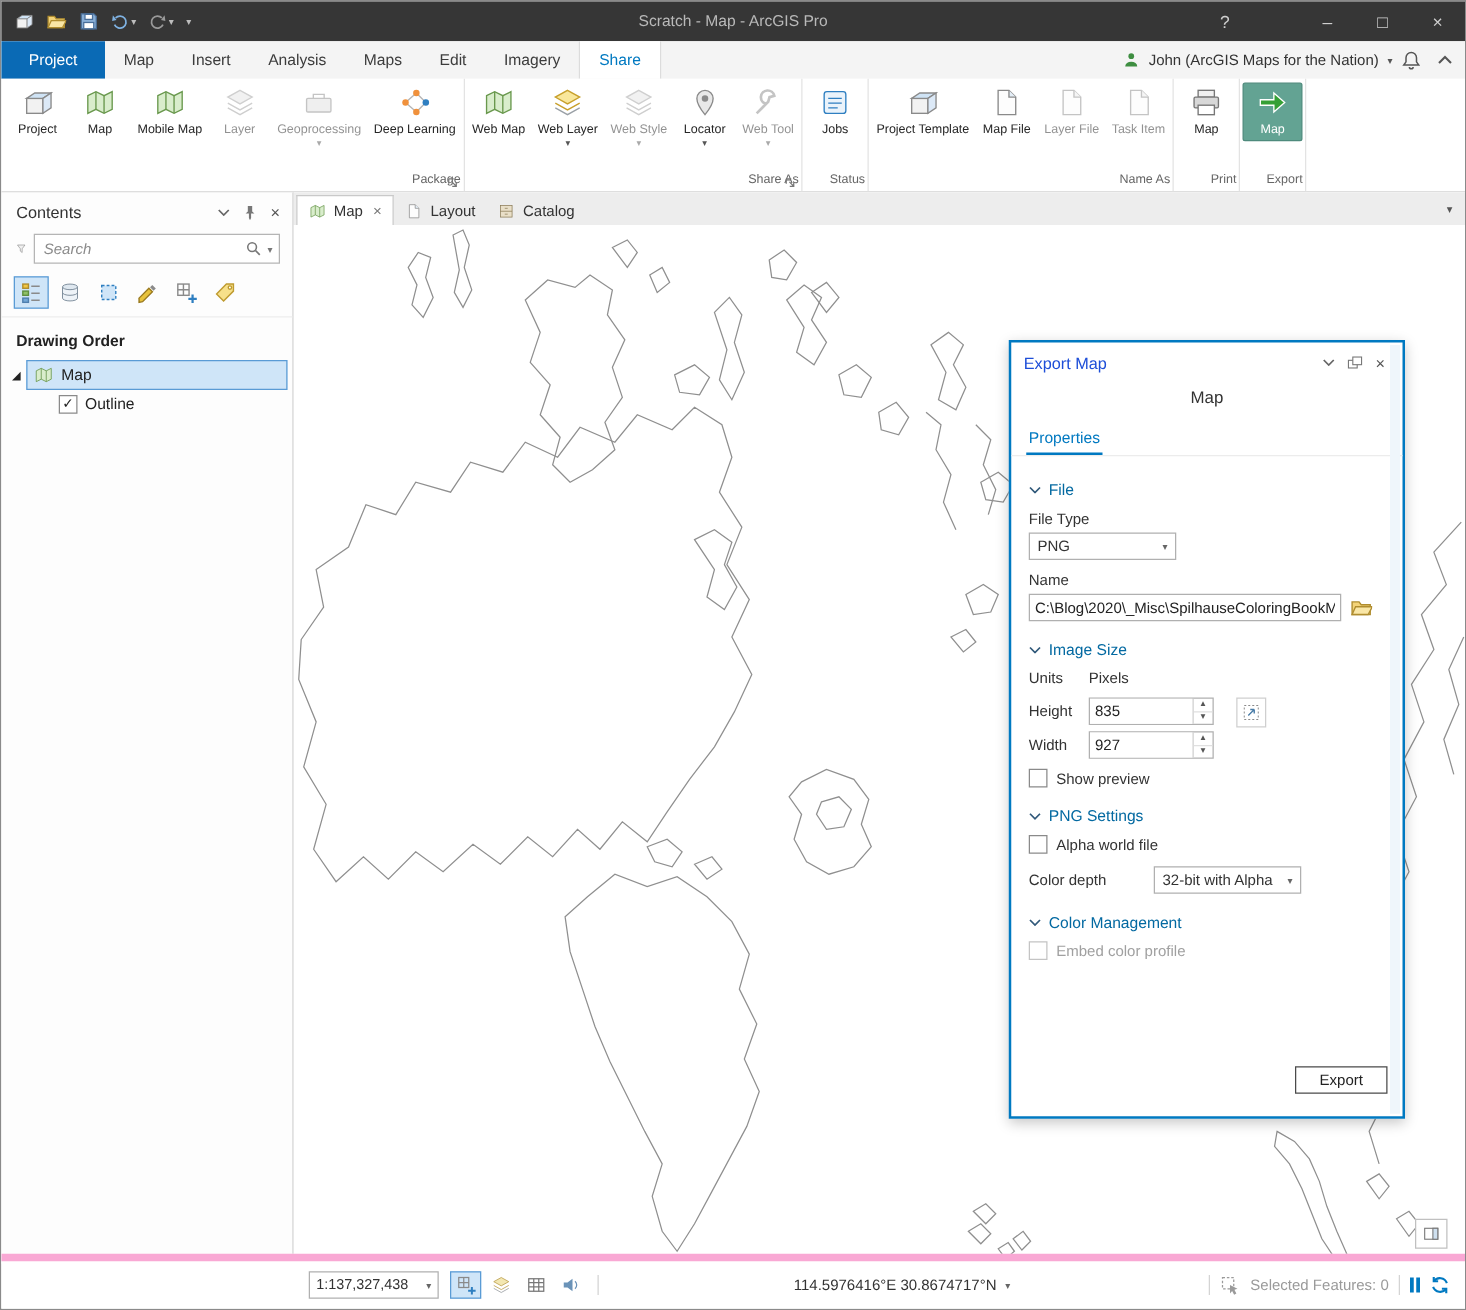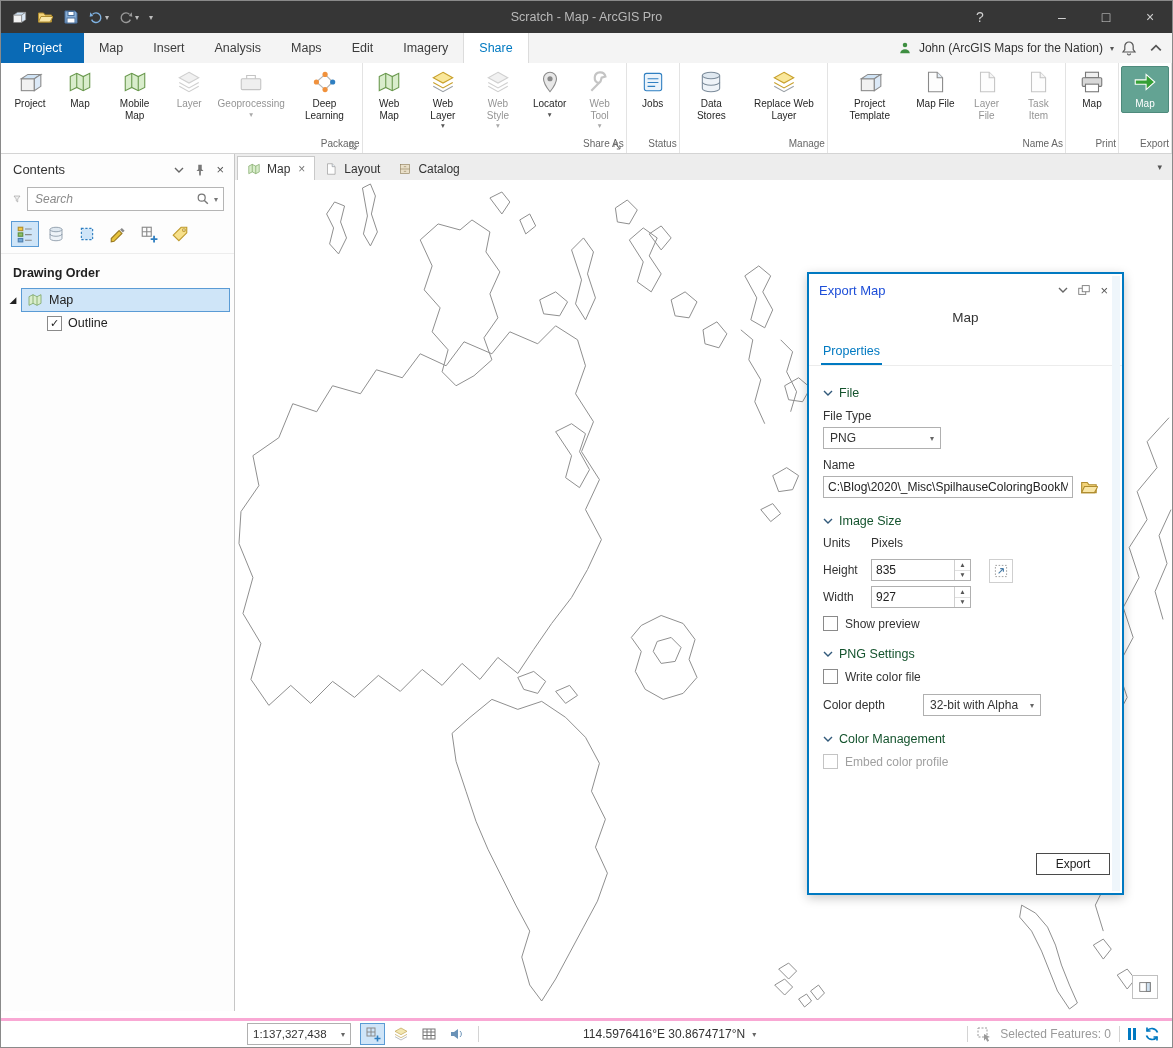--- a/index.html
+++ b/index.html
@@ -84,21 +84,21 @@
   .expane{position:absolute;left:572px;top:92px;width:317px;height:623px;background:#fff;border:2px solid #0079c1;box-shadow:0 3px 10px rgba(0,0,0,.22);box-sizing:border-box;}
   .ep-scroll{position:absolute;top:2px;right:2px;bottom:2px;width:8px;background:#eff6fb;}
   .ep-head{height:24px;display:flex;align-items:center;padding:4px 14px 0 10px;}
   .ep-title{color:#1d4ed8;font-size:13px;flex:1;}
   .ep-hicons{display:flex;align-items:center;gap:9px;color:#666;}
   .ep-hicons .x{font-size:13px;color:#555;}
   .ep-sub{text-align:center;font-size:13.5px;color:#333;margin-top:8px;}
   .ep-tabs{margin-top:16px;padding-left:12px;border-bottom:1px solid #ececec;}
   .ep-tab{display:inline-block;color:#0079c1;font-size:12.5px;padding:0 2px 5px 2px;border-bottom:2px solid #0079c1;}
   .ep-body{position:relative;padding:4px 24px 0 14px;font-size:12px;color:#333;}
-  .ep-sec{display:flex;align-items:center;gap:6px;color:#14532d;font-size:12.5px;margin:16px 0 4px 0;}
+  .ep-sec{display:flex;align-items:center;gap:6px;color:#0369a1;font-size:12.5px;margin:16px 0 4px 0;}
   .ep-sec svg{color:#31597a;}
   .ep-lab{margin:9px 0 4px 0;}
   .ep-select{height:22px;border:1px solid #b0b0b0;background:#fff;display:flex;align-items:center;justify-content:space-between;padding:0 6px;box-sizing:border-box;}
   .ep-select .scaret{font-size:8px;color:#666;}
   .w118{width:118px;}
   .name-row{display:flex;align-items:center;gap:7px;}
   .ep-input{height:22px;border:1px solid #b0b0b0;font-size:12px;padding:0 4px;font-family:inherit;box-sizing:border-box;outline:none;color:#222;}
   .name-input{width:252px;}
   .size-rows{position:relative;width:210px;}
   .is-row{display:flex;align-items:center;margin-bottom:5px;height:22px;}
@@ -109,29 +109,29 @@
   .spin-b{flex:1;display:flex;align-items:center;justify-content:center;color:#555;font-size:6.5px;line-height:6px;}
   .spin-b.up{border-bottom:1px solid #e0e0e0;}
   .aspect{position:absolute;left:166px;top:27px;width:22px;height:22px;border:1px solid #cfcfcf;display:flex;align-items:center;justify-content:center;background:#fff;}
   .cbrow{display:flex;align-items:center;gap:7px;margin-top:8px;}
   .cbrow.disabled{color:#a0a0a0;}
   .cd-row{display:flex;align-items:center;margin-top:10px;}
   .cd-row .ep-lab{margin:0;width:100px;flex:none;}
   .ep-export{position:absolute;right:12px;bottom:18px;width:74px;height:22px;background:#fff;border:1px solid #4a4a4a;font-size:12px;color:#222;display:flex;align-items:center;justify-content:center;font-family:inherit;}
 
   
-  .statusbar{position:absolute;left:0;right:0;bottom:0;height:29px;background:#fff;border-top:3px solid #f9a8d4;display:flex;align-items:center;font-size:12px;color:#333;box-sizing:border-box;}
+  .statusbar{position:absolute;left:0;right:0;bottom:0;height:44px;background:#fff;border-top:6px solid #f9a8d4;display:flex;align-items:center;font-size:12px;color:#333;box-sizing:border-box;}
   .sb-left{display:flex;align-items:center;margin-left:246px;gap:9px;}
   .scale-combo{width:92px;height:20px;border:1px solid #b0b0b0;display:flex;align-items:center;justify-content:space-between;padding:0 5px;font-size:11.5px;}
   .sb-caret{font-size:8px;color:#666;}
   .sb-icons{display:flex;gap:3px;}
   .sb-ic{width:23px;height:20px;display:flex;align-items:center;justify-content:center;border:1px solid transparent;}
   .sb-ic.on{background:#cfe5f8;border-color:#5a9bd5;}
   .sb-div{width:1px;height:16px;background:#d4d4d4;}
-  .sb-center{position:absolute;left:582px;display:flex;align-items:center;gap:7px;justify-content:flex-end;}
+  .sb-center{position:absolute;left:634px;display:flex;align-items:center;gap:7px;justify-content:flex-end;}
   .sb-right{margin-left:auto;display:flex;align-items:center;gap:8px;padding-right:12px;}
   .sb-selfeat{color:#9a9a9a;}
   .pause{display:flex;gap:2px;}
   .pause i{display:block;width:3px;height:12px;background:#0079c1;}
 </style>
 </head>
 <body>
 
 <svg style="position:absolute;width:0;height:0;overflow:hidden" aria-hidden="true">
   <symbol id="map" viewBox="0 0 24 24">
@@ -504,42 +504,20 @@
           </div>
 
       </div>
       <div class="glabel"><span>Status</span></div>
     </div>
     <div class="rgroup">
       <div class="rbtns">
 
           <div class="rbtn">
             <svg class="ic ic26" viewBox="0 0 24 24">
-              <use href="#datastore"></use>
-            </svg>
-            <span class="rlab">Data Stores</span>
-
-          </div>
-
-          <div class="rbtn">
-            <svg class="ic ic26" viewBox="0 0 24 24">
-              <use href="#layers"></use>
-            </svg>
-            <span class="rlab">Replace Web Layer</span>
-
-          </div>
-
-      </div>
-      <div class="glabel"><span>Manage</span></div>
-    </div>
-    <div class="rgroup">
-      <div class="rbtns">
-
-          <div class="rbtn">
-            <svg class="ic ic26" viewBox="0 0 24 24">
               <use href="#project-package"></use>
             </svg>
             <span class="rlab">Project Template</span>
 
           </div>
 
           <div class="rbtn">
             <svg class="ic ic26" viewBox="0 0 24 24">
               <use href="#file"></use>
             </svg>
@@ -795,21 +773,21 @@
             </div>
 
             <div class="ep-sec">
               <svg style="width:10px;height:6px">
                   <use href="#chev-down"></use>
                 </svg>
               <span>PNG Settings</span>
             </div>
             <div class="cbrow">
               <span class="cb"></span>
-              <span>Write color file</span>
+              <span>Alpha world file</span>
             </div>
             <div class="cd-row">
               <span class="ep-lab">Color depth</span>
               <div class="ep-select w118">
                 <span>32-bit with Alpha</span>
                 <span class="scaret">▾</span>
               </div>
             </div>
 
             <div class="ep-sec">

